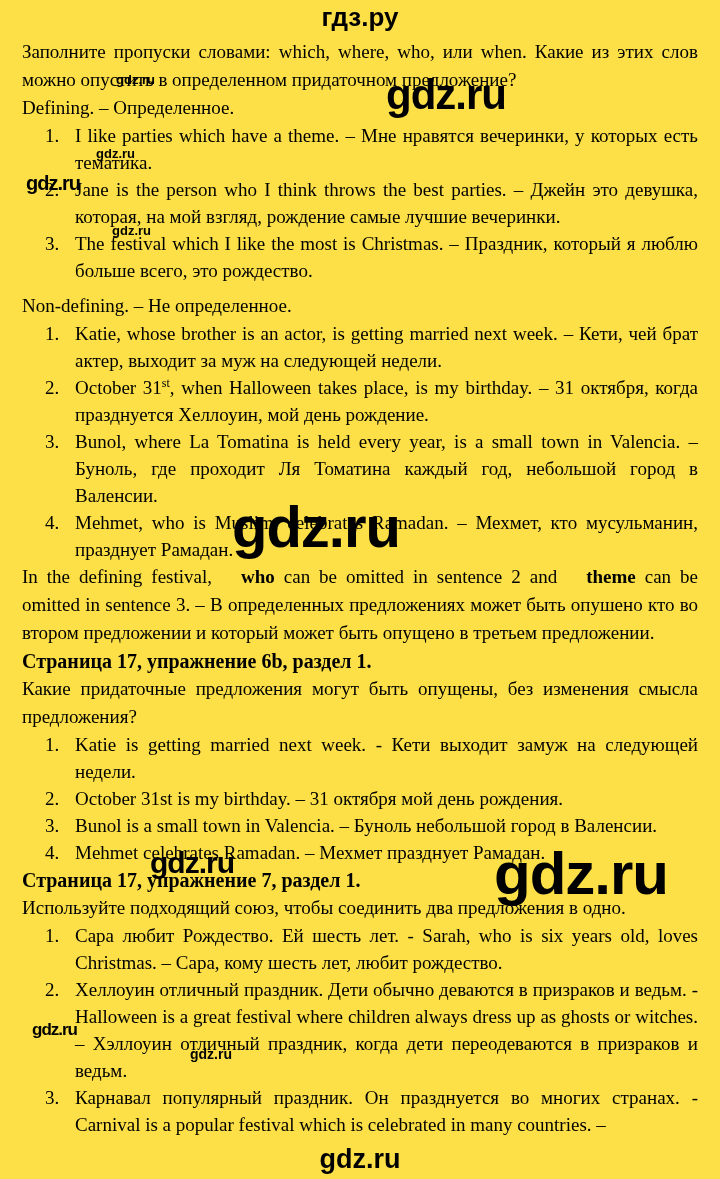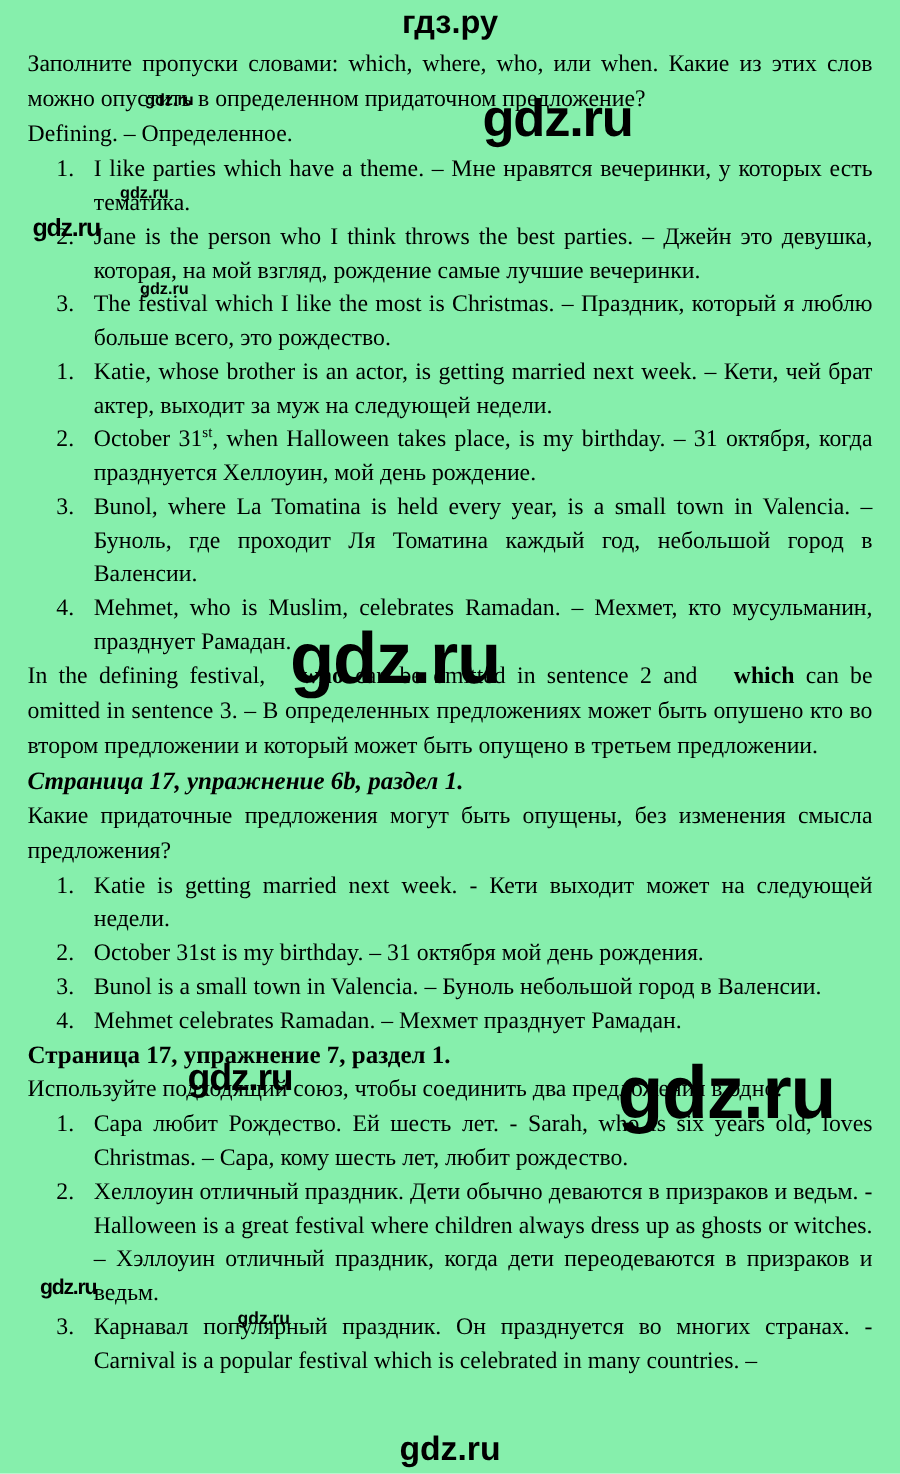--- a/index.html
+++ b/index.html
@@ -1,39 +1,39 @@
 <!DOCTYPE html>
 <html><head>
 <meta charset="utf-8">
 <style>
   html,body { margin:0; padding:0; background:#ffffff; }
   .page {
     position:relative;
     width:720px; height:1179px;
-    background:#86efac;
+    background:#fde047;
     color:#000;
     font-family:"Liberation Serif", serif;
     font-size:19px;
     overflow:hidden;
     box-sizing:border-box;
     padding:0 22px;
   }
   .logo-header {
     font-family:"Liberation Sans", sans-serif;
     font-weight:bold;
     font-size:26px;
     text-align:center;
     padding-top:2px;
     line-height:30px;
   }
   .para { margin:0; line-height:28px; text-align:justify; }
   .label-line { margin:0; line-height:28px; }
   .mt6  { margin-top:6px; }
   .mt8  { margin-top:8px; }
-  .mt16 { margin-top:16px;font-style:italic; }
+  .mt16 { margin-top:16px; }
   .mt2  { margin-top:2px; }
   .heading { margin:0; font-weight:bold; font-size:20px; line-height:28px; }
   ol.items { list-style:none; margin:0; padding:0; }
   .item { display:flex; margin-left:23px; line-height:27px; }
   .item .num { flex:0 0 30px; }
   .item .txt { flex:1; text-align:justify;font-family:Liberation Serif, serif; }
   .item .txt sup { font-size:12px; line-height:0; }
   b.kw { font-weight:bold;margin-left:20px; }
   .wm {
     position:absolute;
@@ -83,49 +83,50 @@
     <li class="item">
       <span class="num">2.</span>
       <span class="txt">Jane is the person who I think throws the best parties. – Джейн это девушка, которая, на мой взгляд, рождение самые лучшие вечеринки.</span>
     </li>
     <li class="item">
       <span class="num">3.</span>
       <span class="txt">The festival which I like the most is Christmas. – Праздник, который я люблю больше всего, это рождество.</span>
     </li>
   </ol>
 
+  <p class="label-line mt8">Non-defining. – Не определенное.</p>
 
   <ol class="items">
     <li class="item">
       <span class="num">1.</span>
       <span class="txt">Katie, whose brother is an actor, is getting married next week. – Кети, чей брат актер, выходит за муж на следующей недели.</span>
     </li>
     <li class="item">
       <span class="num">2.</span>
       <span class="txt"><span>October 31</span><sup>st</sup><span>, when Halloween takes place, is my birthday. – 31 октября, когда празднуется Хеллоуин, мой день рождение.</span></span>
     </li>
     <li class="item">
       <span class="num">3.</span>
       <span class="txt">Bunol, where La Tomatina is held every year, is a small town in Valencia. – Буноль, где проходит Ля Томатина каждый год, небольшой город в Валенсии.</span>
     </li>
     <li class="item">
       <span class="num">4.</span>
       <span class="txt">Mehmet, who is Muslim, celebrates Ramadan. – Мехмет, кто мусульманин, празднует Рамадан.</span>
     </li>
   </ol>
 
-  <p class="para"><span>In the defining festival, </span><b class="kw">who</b><span> can be omitted in sentence 2 and </span><b class="kw">which</b><span> can be omitted in sentence 3. – В определенных предложениях может быть опушено кто во втором предложении и который может быть опущено в третьем предложении.</span></p>
+  <p class="para"><span>In the defining festival, </span><b class="kw">who</b><span> can be omitted in sentence 2 and </span><b class="kw">theme</b><span> can be omitted in sentence 3. – В определенных предложениях может быть опушено кто во втором предложении и который может быть опущено в третьем предложении.</span></p>
 
   <p class="heading mt16">Страница 17, упражнение 6b, раздел 1.</p>
   <p class="para">Какие придаточные предложения могут быть опущены, без изменения смысла предложения?</p>
 
   <ol class="items">
     <li class="item">
       <span class="num">1.</span>
-      <span class="txt">Katie is getting married next week. - Кети выходит может на следующей недели.</span>
+      <span class="txt">Katie is getting married next week. - Кети выходит замуж на следующей недели.</span>
     </li>
     <li class="item">
       <span class="num">2.</span>
       <span class="txt">October 31st is my birthday. – 31 октября мой день рождения.</span>
     </li>
     <li class="item">
       <span class="num">3.</span>
       <span class="txt">Bunol is a small town in Valencia. – Буноль небольшой город в Валенсии.</span>
     </li>
     <li class="item">

